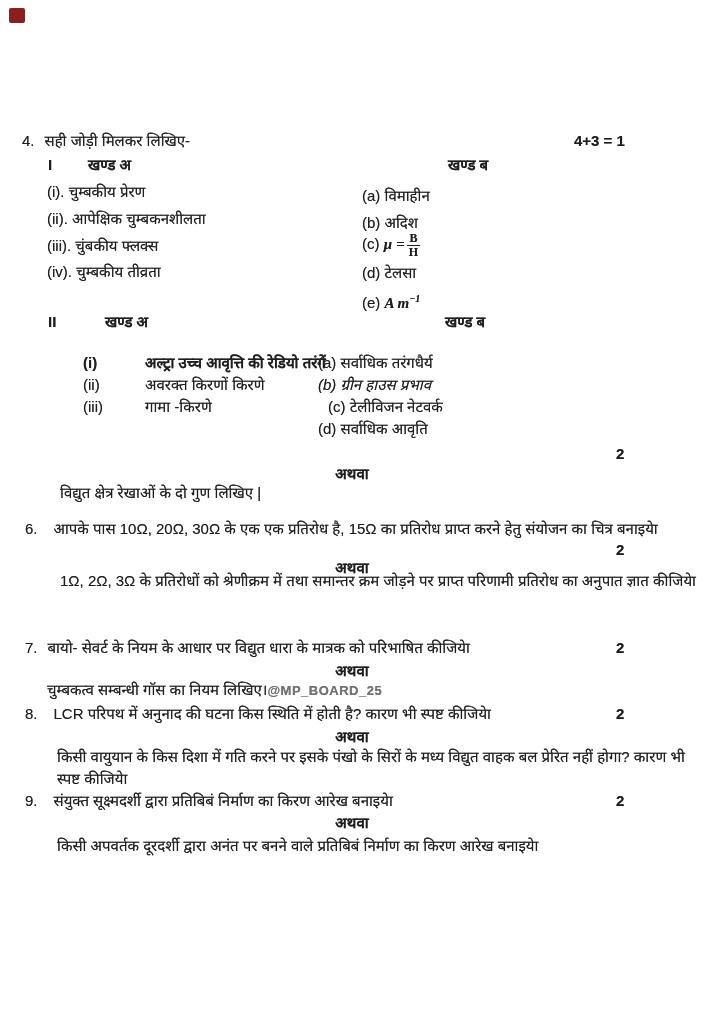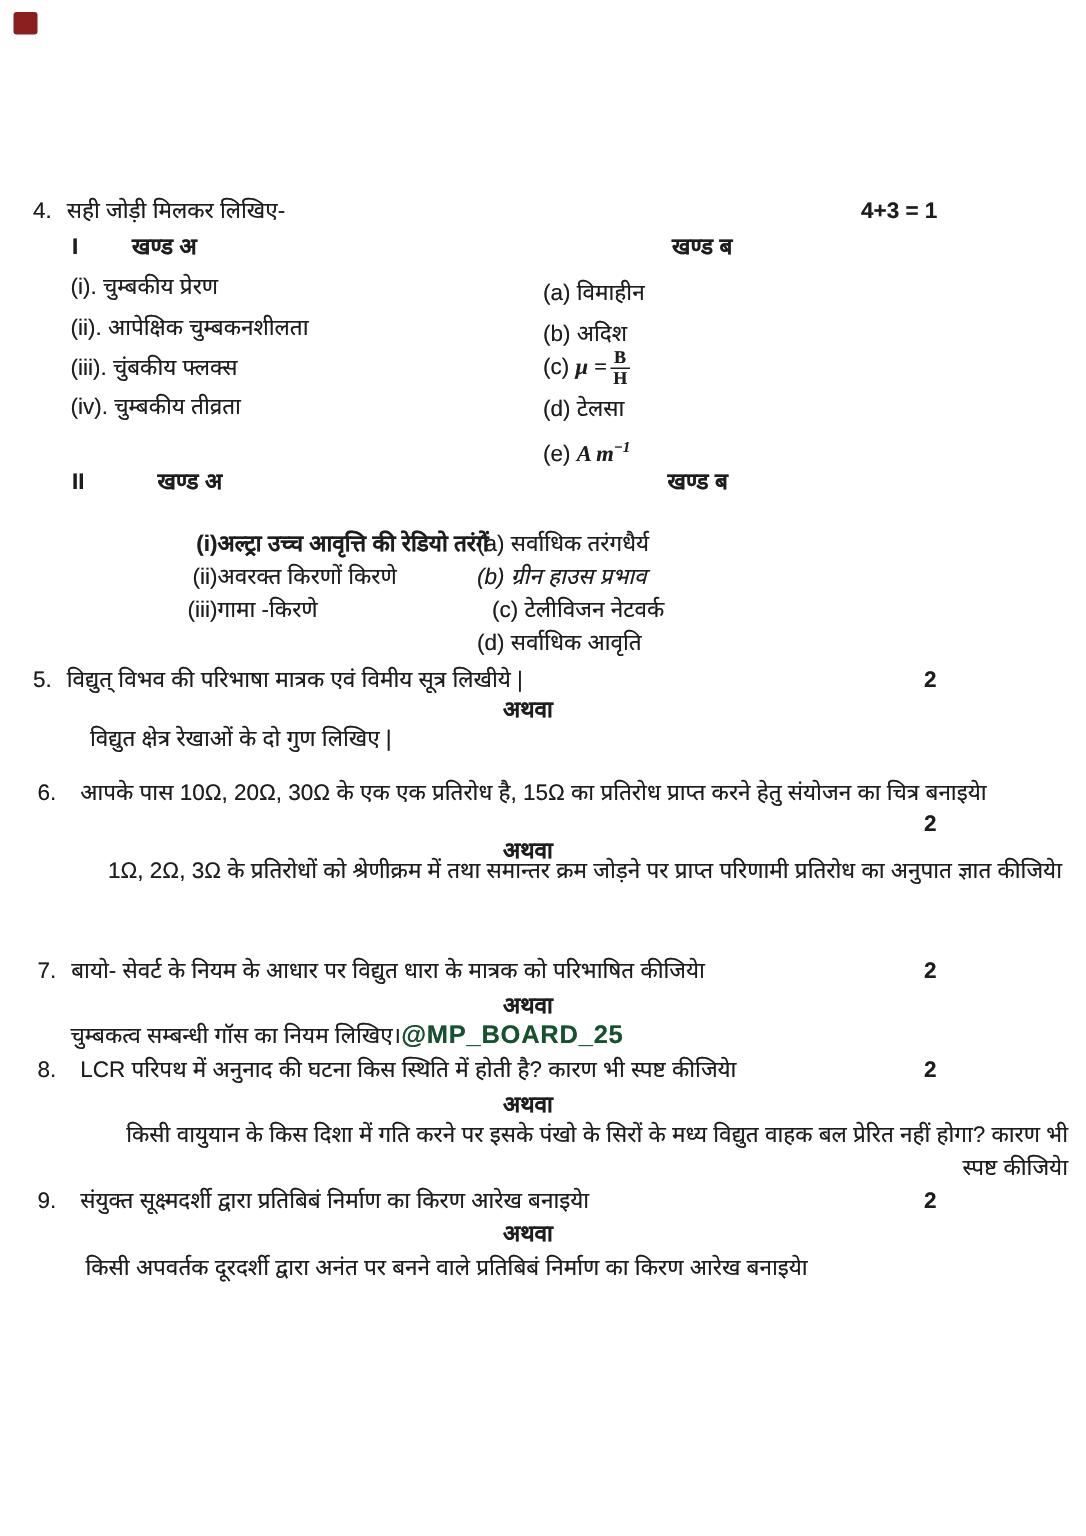--- a/index.html
+++ b/index.html
@@ -3,37 +3,37 @@
 <meta charset="utf-8">
 <style>
   html,body{margin:0;padding:0;}
   body{
     width:724px;height:1024px;position:relative;background:#ffffff;
     font-family:"Liberation Sans","DejaVu Sans",sans-serif;
     color:#1d1d1d;overflow:hidden;
   }
   .page{position:absolute;inset:0;}
   .ln{position:absolute;font-size:15px;line-height:20px;white-space:nowrap;
-      font-weight:500;text-shadow:0 0 .4px rgba(20,20,20,.55);text-align:right;}
+      font-weight:500;text-shadow:0 0 .4px rgba(20,20,20,.55);}
   .wrap{white-space:normal;line-height:22px;}
   .bold{font-weight:700;}
   .marks{font-weight:700;}
   .qnum{display:inline-block;margin-right:10px;}
   .qnum-wide{display:inline-block;margin-right:16px;}
   .or{transform:translateX(-50%);font-weight:700;}
   .corner-mark{position:absolute;left:9px;top:8px;width:16px;height:15px;
       border-radius:2px;background:#8b1e1e;}
   .serifmath{font-family:"Liberation Serif","DejaVu Serif",serif;font-weight:700;font-style:italic;}
   .frac{display:inline-flex;flex-direction:column;align-items:center;vertical-align:middle;
       font-family:"Liberation Serif","DejaVu Serif",serif;font-weight:700;font-style:normal;
       font-size:12px;line-height:13px;margin-left:2px;}
   .frac .den{border-top:1.4px solid #1d1d1d;padding:0 2px;}
   .frac .num{padding:0 2px;}
   sup{font-size:10px;}
-  .wm{color:#14532d;font-weight:700;font-size:17px;letter-spacing:.5px;}
+  .wm{color:#737373;font-weight:700;font-size:13px;letter-spacing:.5px;}
 </style>
 </head>
 <body>
 
 <div class="page">
 
   <div class="corner-mark"></div>
 
   <div class="ln" style="left:22px;top:131px;">
     <span class="qnum">4.</span><span>सही जोड़ी मिलकर लिखिए-</span>
@@ -77,23 +77,20 @@
   </div>
   <div class="ln" style="left:83px;top:397px;">
     <span style="display:inline-block;width:62px;">(iii)</span><span>गामा -किरणे</span>
   </div>
 
   <div class="ln" style="left:318px;top:353px;">(a) सर्वाधिक तरंगधैर्य</div>
   <div class="ln" style="left:318px;top:375px;font-style:italic;">(b) ग्रीन हाउस प्रभाव</div>
   <div class="ln" style="left:328px;top:397px;">(c) टेलीविजन नेटवर्क</div>
   <div class="ln" style="left:318px;top:419px;">(d) सर्वाधिक आवृति</div>
 
-  <div class="ln" style="left:22px;top:444px;">
-    <span class="qnum">5.</span><span>विद्युत्  विभव की परिभाषा मात्रक एवं विमीय सूत्र लिखीये |</span>
-  </div>
   <div class="ln marks" style="left:616px;top:444px;">2</div>
   <div class="ln or" style="left:352px;top:464px;">अथवा</div>
   <div class="ln" style="left:60px;top:483px;">विद्युत क्षेत्र रेखाओं के दो गुण लिखिए |</div>
 
   <div class="ln" style="left:25px;top:519px;">
     <span class="qnum-wide">6.</span><span>आपके पास 10Ω, 20Ω, 30Ω के एक एक  प्रतिरोध है, 15Ω का प्रतिरोध प्राप्त करने हेतु संयोजन का चित्र बनाइयेा</span>
   </div>
   <div class="ln marks" style="left:616px;top:540px;">2</div>
   <div class="ln or" style="left:352px;top:558px;">अथवा</div>
   <div class="ln wrap" style="left:60px;top:570px;width:648px;">1Ω, 2Ω, 3Ω के प्रतिरोधों को  श्रेणीक्रम में तथा समान्तर क्रम जोड़ने पर प्राप्त परिणामी प्रतिरोध का अनुपात ज्ञात कीजियेा</div>

